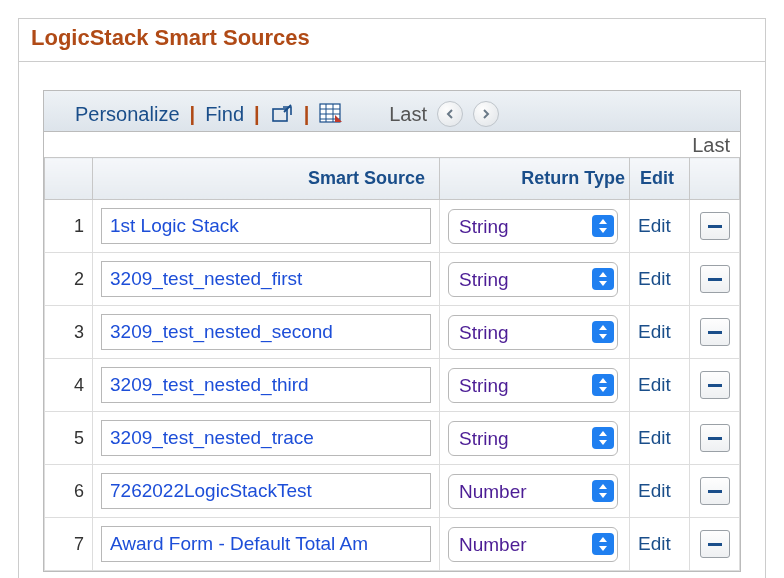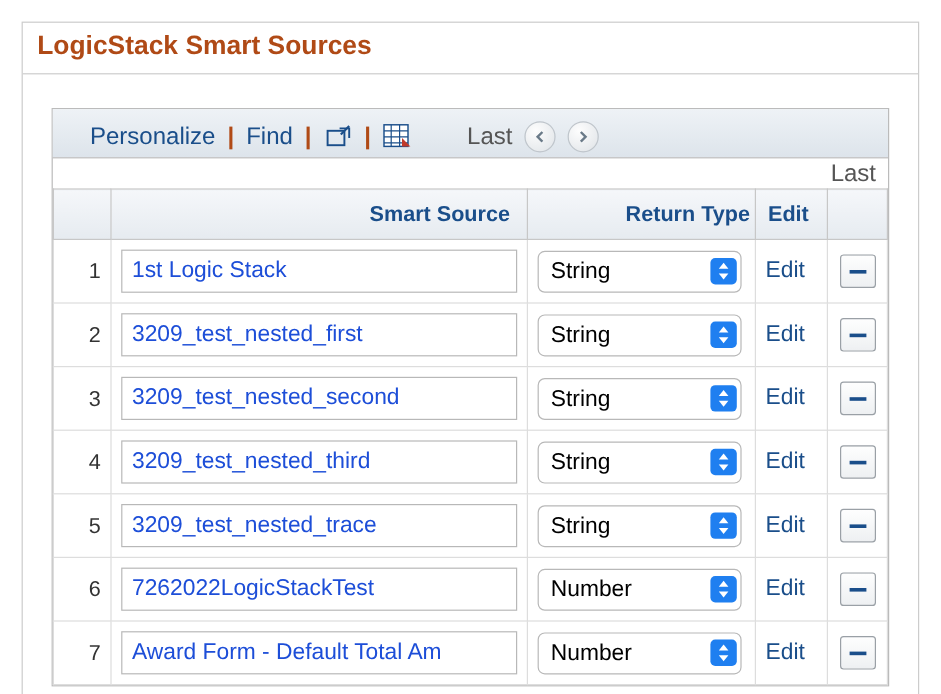--- a/index.html
+++ b/index.html
@@ -128,21 +128,21 @@
     position: relative;
     width: 170px;
   }
   .select-input {
     width: 100%;
     font-size: 19px;
     padding: 6px 42px 6px 10px;
     border: 1px solid #b8b8b8;
     border-radius: 6px;
     background: #fff;
-    color: #000000;
+    color: #4c1d95;
     appearance: none;
     -webkit-appearance: none;
     font-family: inherit;
   }
   .select-caret {
     position: absolute;
     right: 4px; top: 50%;
     transform: translateY(-50%);
     width: 22px; height: 22px;
     border-radius: 4px;

